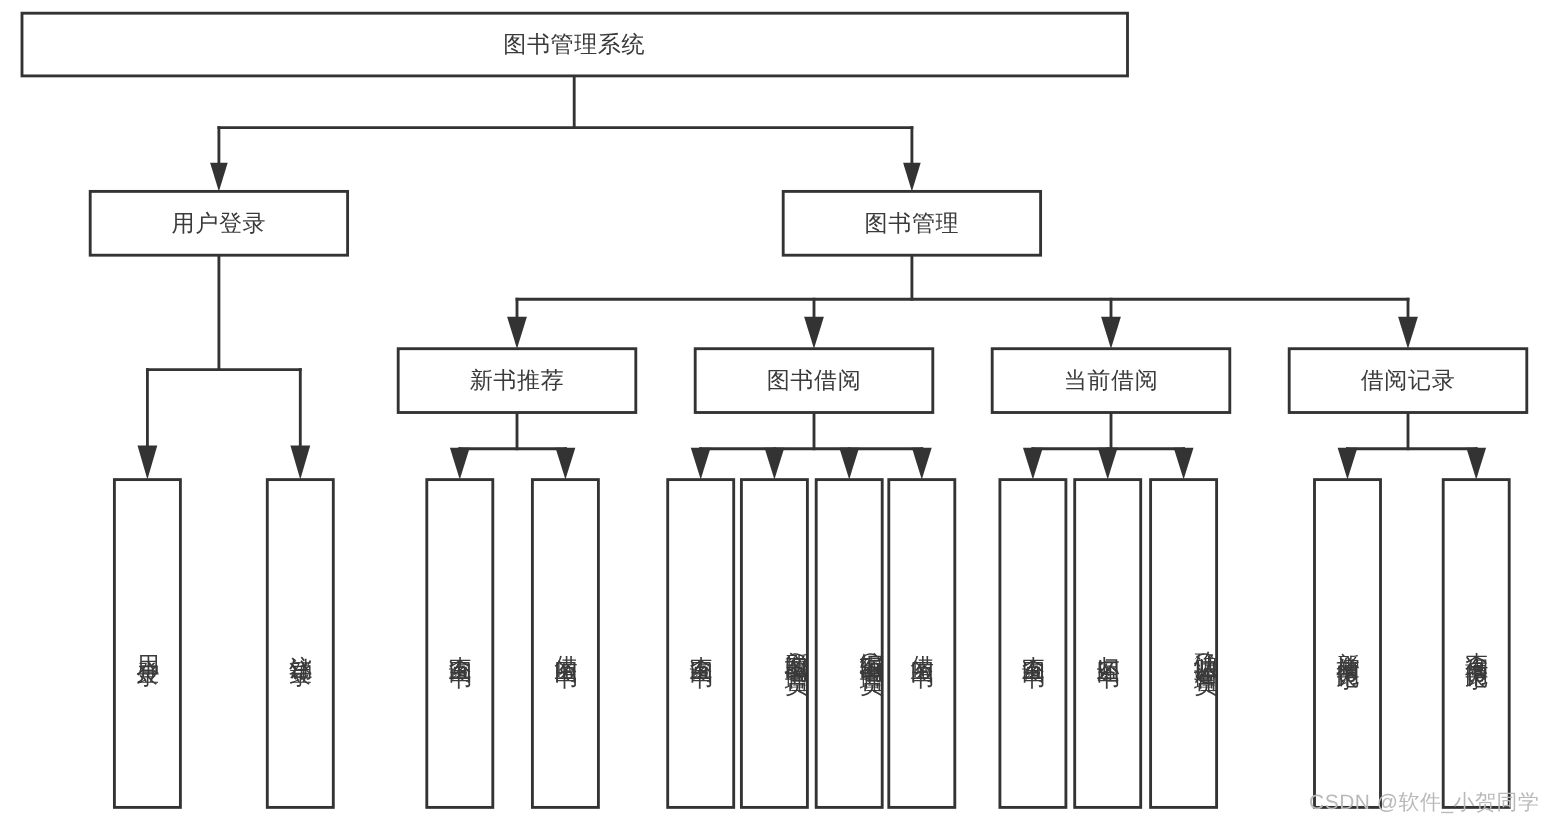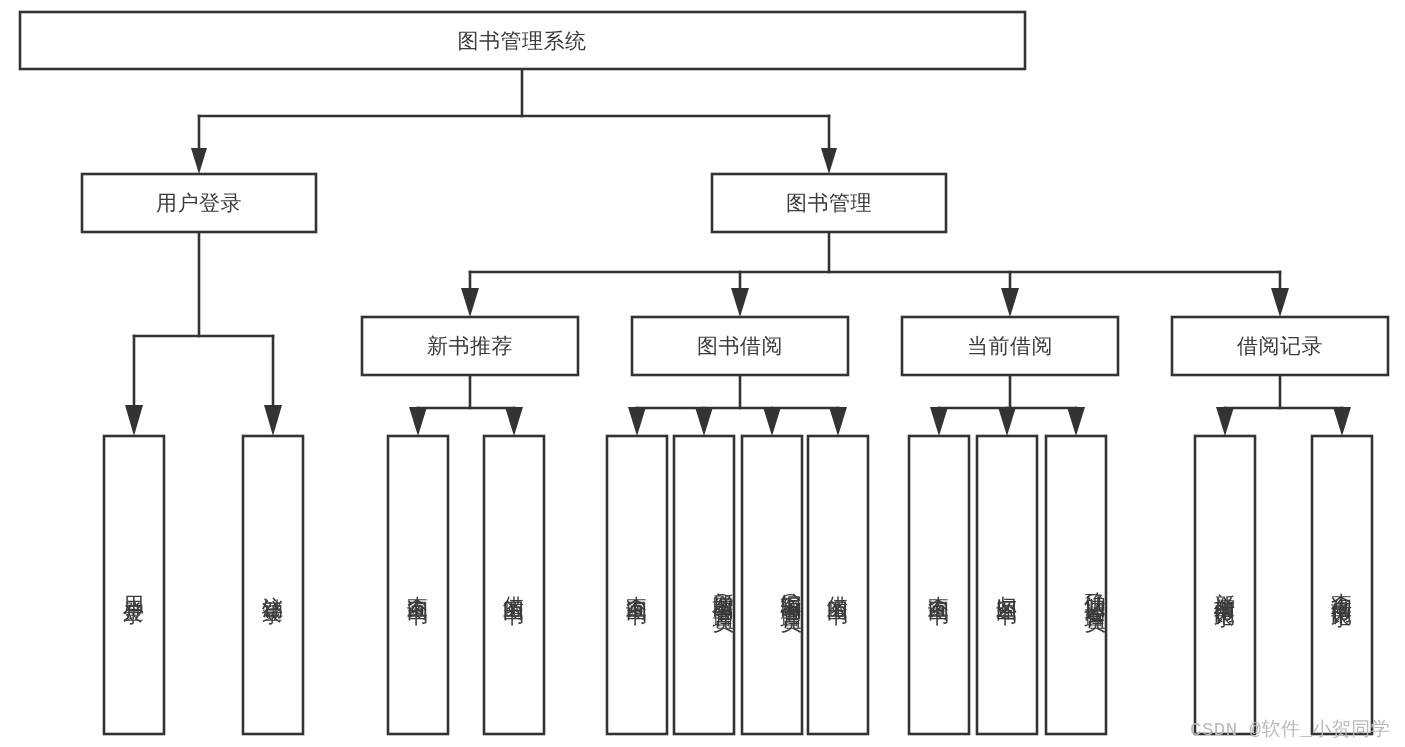--- a/index.html
+++ b/index.html
@@ -58,21 +58,21 @@
     font-size: 21px;
     color: #3a3a3a;
     line-height: 1;
     letter-spacing: 3px;
     white-space: nowrap;
     text-align: center;
     pointer-events: none;
   }
   .watermark {
     position: absolute;
-    font-family: Liberation Mono, monospace;
+    font-family: Liberation Sans, sans-serif;
     font-size: 19px;
     color: #b9b9b9;
     white-space: nowrap;
     letter-spacing: 0.5px;
   }
 </style>
 </head>
 <body>
 
 <div id="diagram-root">

